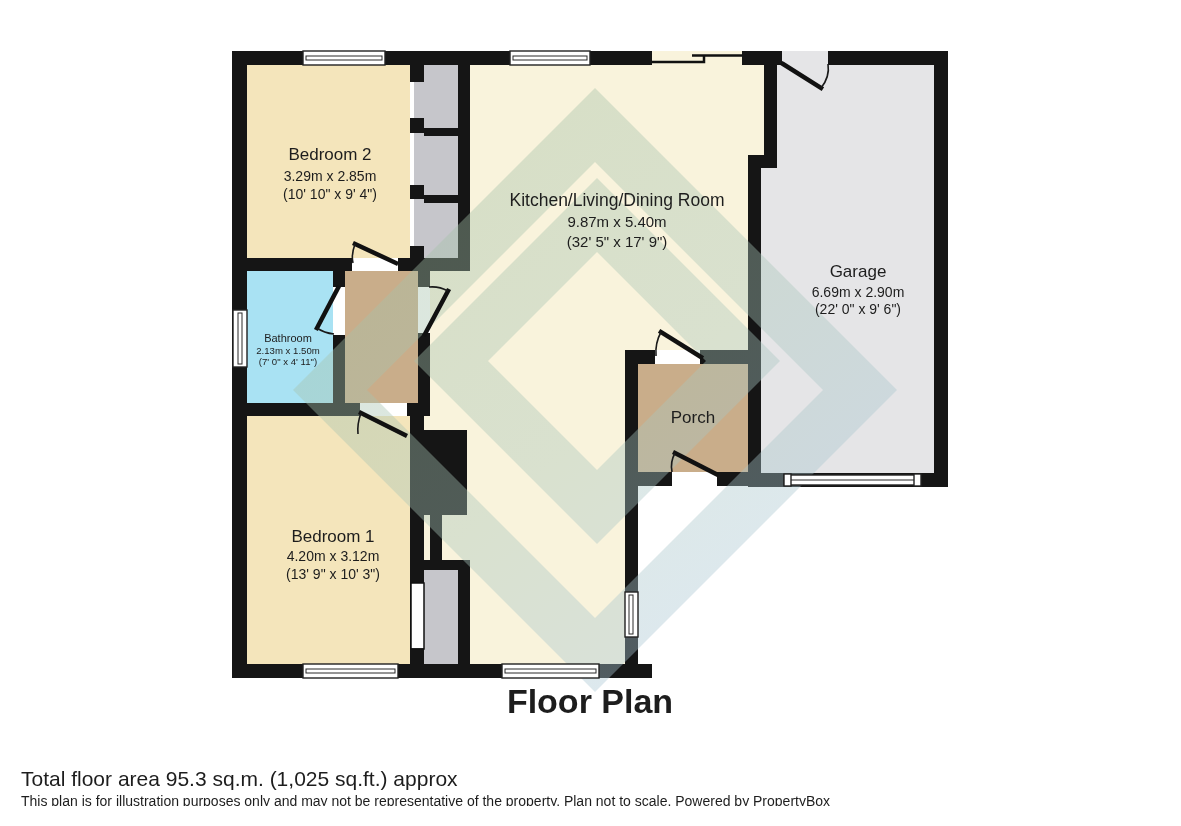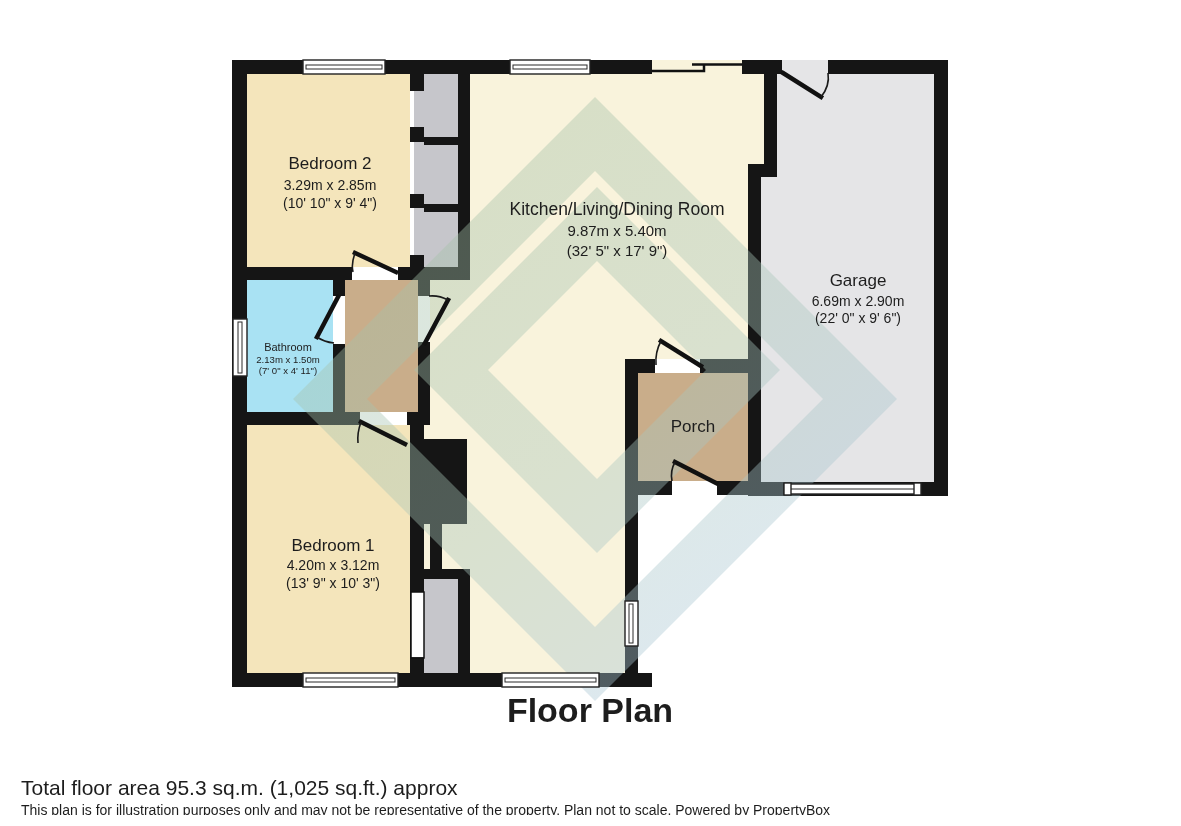--- a/index.html
+++ b/index.html
@@ -1,17 +1,17 @@
 <!DOCTYPE html>
 <html><head>
 <meta charset="utf-8">
 <style>
   html,body{margin:0;padding:0;background:#ffffff;}
   #stage{position:relative;width:1181px;height:806px;background:#ffffff;overflow:hidden;
-         font-family:"Liberation Sans","DejaVu Sans",sans-serif;margin-top:9px;}
+         font-family:"Liberation Sans","DejaVu Sans",sans-serif;}
   svg text{fill:#1d1d1d;}
   .wall{fill:#151515;}
   .room-name{font-size:17px;}
   .room-name-lg{font-size:17.5px;}
   .room-dims{font-size:14px;}
   .room-dims-lg{font-size:15px;}
   .bath-name{font-size:11px;}
   .bath-dims{font-size:9.6px;}
   .mid{text-anchor:middle;}
   .win{fill:#ffffff;stroke:#222222;stroke-width:1.4;}

